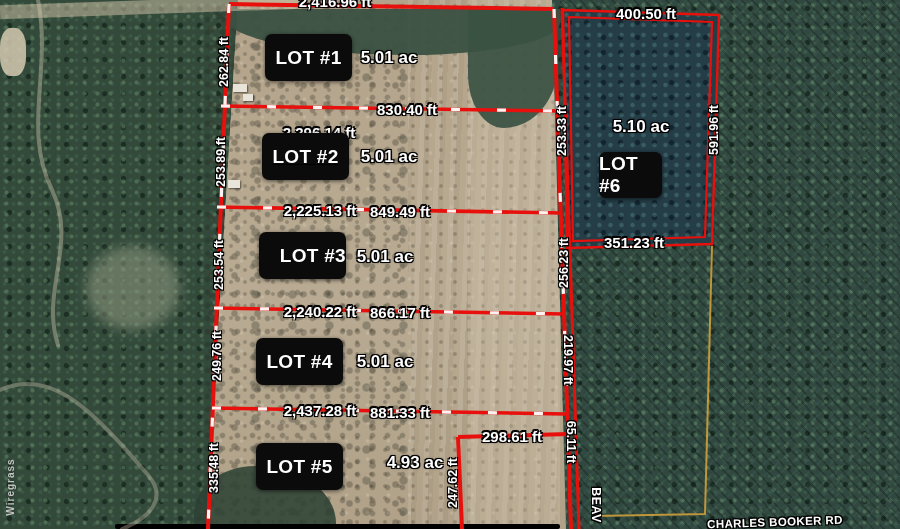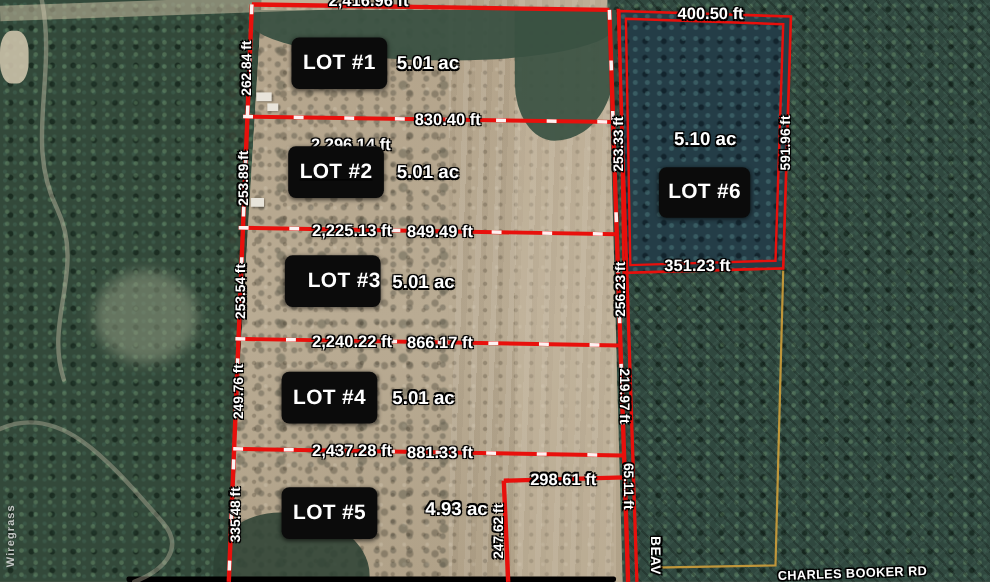--- a/index.html
+++ b/index.html
@@ -181,21 +181,21 @@
   <div class="lotbox" style="left:256px;top:338px;">
       <span>LOT #4</span>
     </div>
   <span class="acre ol" style="left:385px;top:362px;">5.01 ac</span>
 
   <div class="lotbox" style="left:256px;top:443px;">
       <span>LOT #5</span>
     </div>
   <span class="acre ol" style="left:415px;top:463px;">4.93 ac</span>
 
-  <div class="lotbox" style="left:599px;top:152px;width:83px;height:46px;">
+  <div class="lotbox" style="left:599px;top:152px;width:63px;height:46px;">
       <span>LOT #6</span>
     </div>
   <span class="acre ol" style="left:641px;top:127px;">5.10 ac</span>
 
   <span class="m ol" style="left:335px;top:1px;">2,416.96 ft</span>
 
   <span class="m ol" style="left:319px;top:108px;margin-top:24px;">2,296.14 ft</span>
   <span class="m ol" style="left:400px;top:109px;padding-left:14px;">830.40 ft</span>
 
   <span class="m ol" style="left:320px;top:210px;">2,225.13 ft</span>

